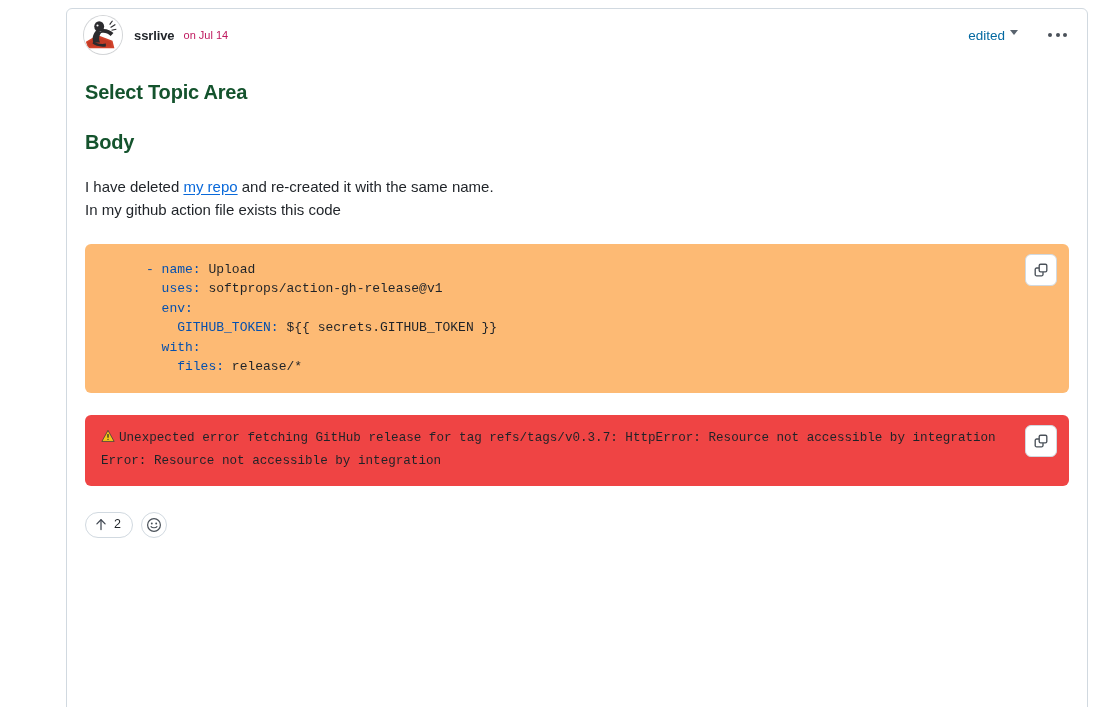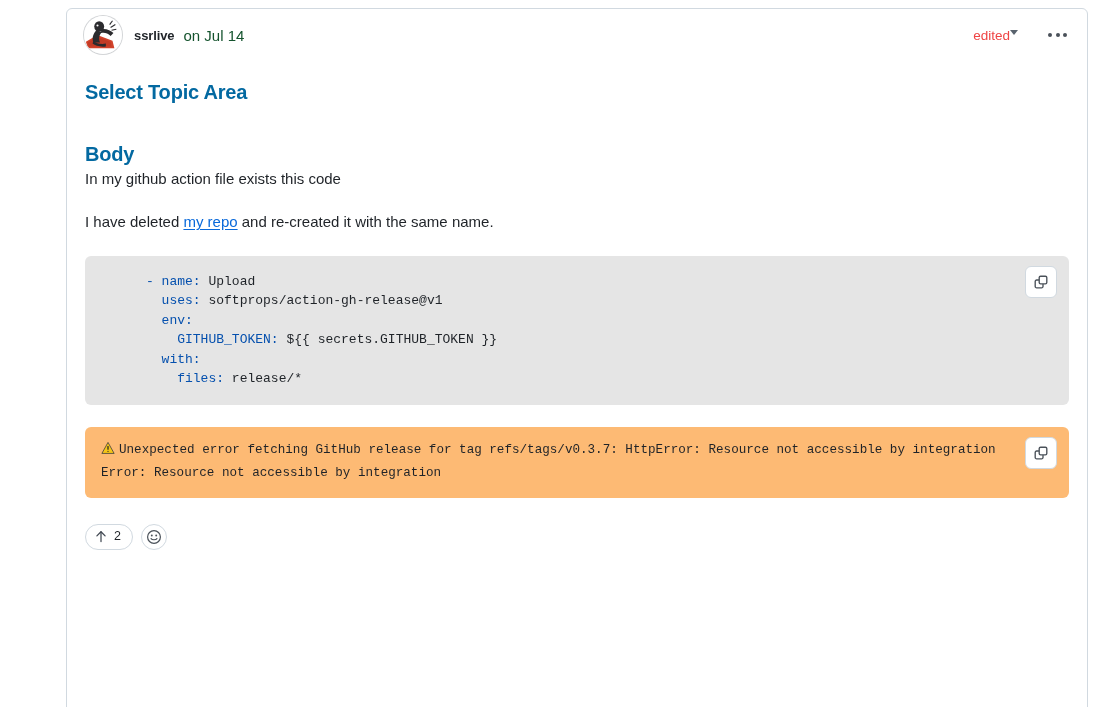--- a/index.html
+++ b/index.html
@@ -53,30 +53,31 @@
   .author {
     margin-left: 11px;
     font-size: 13px;
     font-weight: 700;
     color: #1f2328;
     letter-spacing: -0.1px;
     text-align: center;
   }
   .timestamp {
     margin-left: 9px;
-    font-size: 15px;
-    color: #14532d;
+    font-size: 11px;
+    color: #be185d;
     font-weight: 400;
   }
   .header-spacer { flex: 1 1 auto; }
 
   .edited-btn {
     display: inline-flex;
+    gap: 5px;
     font-size: 13.5px;
-    color: #ef4444;
+    color: #0369a1;
     background: transparent;
     border: none;
     cursor: pointer;
     padding: 2px 2px;
     font-family: inherit;
   }
   .caret {
     width: 0; height: 0;
     border-left: 4.5px solid transparent;
     border-right: 4.5px solid transparent;
@@ -105,44 +106,44 @@
   .comment-body {
     padding: 0 18px 0 18px;
     box-sizing: border-box;
   }
 
   h2.section-title {
     font-size: 20px;
     font-weight: 700;
     margin: 18px 0 0 0;
     line-height: 1.3;
-    color: #0369a1;
+    color: #14532d;
     letter-spacing: -0.2px;
   }
   .para {
     font-size: 15px;
     line-height: 1.55;
     color: #1f2328;
     margin: 20px 0 0 0;
   }
   .para-tight { margin-top: 0; }
-  h2.section-title.second { margin-top: 36px; }
+  h2.section-title.second { margin-top: 24px; }
   .para.after-heading { margin-top: 20px; }
 
   .link {
     color: #0969da;
     text-decoration: underline;
     text-underline-offset: 1.5px;
     cursor: pointer;
   }
 
   
   .codeblock {
     position: relative;
-    background: #e5e5e5;
+    background: #fdba74;
     border-radius: 6px;
     margin-top: 22px;
     padding: 16px 16px 16px 16px;
     box-sizing: border-box;
   }
   .codeblock pre {
     margin: 0;
     font-family: "Liberation Mono", "DejaVu Sans Mono", monospace;
     font-size: 13px;
     line-height: 19.5px;
@@ -169,21 +170,21 @@
     align-items: center;
     justify-content: center;
     cursor: pointer;
     box-sizing: border-box;
   }
   .copy-btn svg { display: block; }
 
   
   .logblock {
     position: relative;
-    background: #fdba74;
+    background: #ef4444;
     border-radius: 6px;
     margin-top: 22px;
     padding: 13px 16px 14px 16px;
     box-sizing: border-box;
   }
   .logblock pre {
     margin: 0;
     font-family: "Liberation Mono", "DejaVu Sans Mono", monospace;
     font-size: 12.6px;
     line-height: 21px;
@@ -276,22 +277,22 @@
       <span class="kebab-dot"></span>
     </button>
   </div>
 
   <div class="comment-body">
 
     <h2 class="section-title">Select Topic Area</h2>
 
     <h2 class="section-title second">Body</h2>
 
+    <p class="para after-heading"><span>I have deleted </span><a class="link" href="#">my repo</a><span> and re-created it with the same name.</span></p>
     <p class="para para-tight">In my github action file exists this code</p>
-    <p class="para after-heading"><span>I have deleted </span><a class="link" href="#">my repo</a><span> and re-created it with the same name.</span></p>
 
     <div class="codeblock">
       <pre class="code-yaml"><span class="tok-dash">- </span><span class="tok-key">name</span><span class="tok-punct">:</span><span class="tok-plain"> Upload</span>
 <span class="tok-plain">  </span><span class="tok-key">uses</span><span class="tok-punct">:</span><span class="tok-plain"> softprops/action-gh-release@v1</span>
 <span class="tok-plain">  </span><span class="tok-key">env</span><span class="tok-punct">:</span>
 <span class="tok-plain">    </span><span class="tok-key">GITHUB_TOKEN</span><span class="tok-punct">:</span><span class="tok-plain"> ${{ secrets.GITHUB_TOKEN }}</span>
 <span class="tok-plain">  </span><span class="tok-key">with</span><span class="tok-punct">:</span>
 <span class="tok-plain">    </span><span class="tok-key">files</span><span class="tok-punct">:</span><span class="tok-plain"> release/*</span></pre>
       <button class="copy-btn">
         <svg width="16" height="16" viewBox="0 0 16 16" fill="none">

